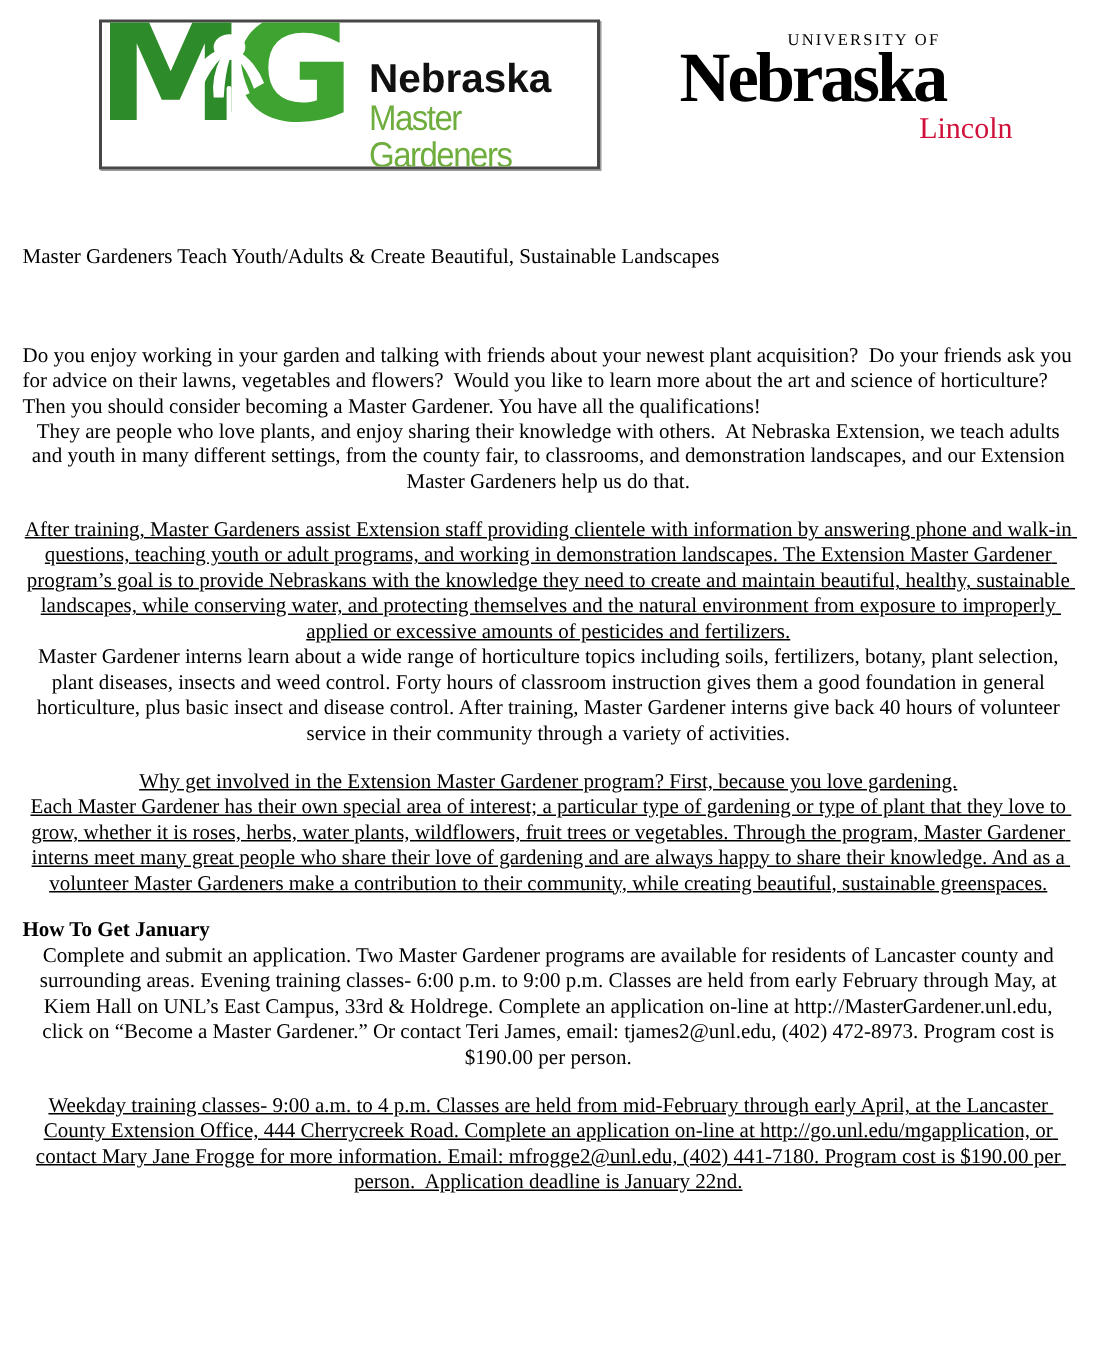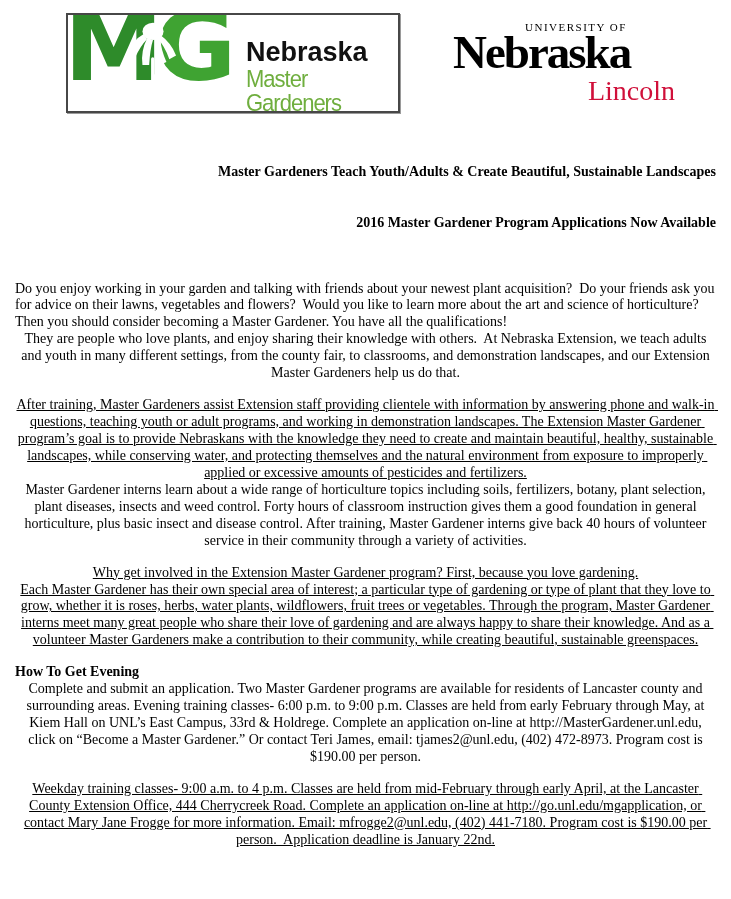--- a/index.html
+++ b/index.html
@@ -49,28 +49,28 @@
   .unl-univof {
     font-family: "Liberation Serif", serif; font-size: 11px; font-weight: normal;
     letter-spacing: 1.5px; color: #000; margin-left: 72px;
   }
   .unl-nebraska {
     font-family: "Liberation Serif", serif; font-weight: bold;
     font-size: 47px; line-height: 0.92; color: #000; letter-spacing: -2px;
     margin-top: -2px;
   }
   .unl-lincoln {
-    font-family: "Liberation Serif", serif; font-size: 28px; line-height: 1.05;
+    font-family: "Liberation Serif", serif; font-size: 20px; line-height: 1.05;
     color: #d0103a; text-align: right; padding-right: 16px; margin-top: 2px;
   }
 
   
   .content { padding: 0 15px; font-size: 14px; line-height: 1.21; }
   .doc-title {
-    text-align: right; font-weight: bold; margin-top: 12px;
+    text-align: left; font-weight: normal; margin-top: 12px;
     white-space: pre-wrap;
   }
   .intro {
     text-align: left; margin-top: 15px; white-space: pre-wrap;
   }
   .section-heading { font-weight: bold; margin-top: 15px; }
   .para { white-space: pre-wrap; text-align: center; }
   .para.gap { margin-top: 15px; text-decoration: underline; }
 </style>
 </head>
@@ -110,33 +110,32 @@
       <div class="unl-nebraska">Nebraska</div>
       <div class="unl-lincoln">Lincoln</div>
     </div>
 
   </div>
 
   <div class="content">
 
     <div class="doc-title">
       <div>Master Gardeners Teach Youth/Adults &amp; Create Beautiful, Sustainable Landscapes</div>
-      <div>2016 Master Gardener Program Applications Now Available</div>
     </div>
 
     <p class="intro">Do you enjoy working in your garden and talking with friends about your newest plant acquisition?  Do your friends ask you for advice on their lawns, vegetables and flowers?  Would you like to learn more about the art and science of horticulture?  Then you should consider becoming a Master Gardener. You have all the qualifications!</p>
 
     <p class="para">They are people who love plants, and enjoy sharing their knowledge with others.  At Nebraska Extension, we teach adults and youth in many different settings, from the county fair, to classrooms, and demonstration landscapes, and our Extension Master Gardeners help us do that.</p>
 
     <p class="para gap">After training, Master Gardeners assist Extension staff providing clientele with information by answering phone and walk-in questions, teaching youth or adult programs, and working in demonstration landscapes. The Extension Master Gardener program’s goal is to provide Nebraskans with the knowledge they need to create and maintain beautiful, healthy, sustainable landscapes, while conserving water, and protecting themselves and the natural environment from exposure to improperly applied or excessive amounts of pesticides and fertilizers.</p>
 
     <p class="para">Master Gardener interns learn about a wide range of horticulture topics including soils, fertilizers, botany, plant selection, plant diseases, insects and weed control. Forty hours of classroom instruction gives them a good foundation in general horticulture, plus basic insect and disease control. After training, Master Gardener interns give back 40 hours of volunteer service in their community through a variety of activities.</p>
 
     <p class="para gap">Why get involved in the Extension Master Gardener program? First, because you love gardening.
 Each Master Gardener has their own special area of interest; a particular type of gardening or type of plant that they love to grow, whether it is roses, herbs, water plants, wildflowers, fruit trees or vegetables. Through the program, Master Gardener interns meet many great people who share their love of gardening and are always happy to share their knowledge. And as a volunteer Master Gardeners make a contribution to their community, while creating beautiful, sustainable greenspaces.</p>
 
-    <div class="section-heading">How To Get Evening</div>
+    <div class="section-heading">How To Get January</div>
     <p class="para">Complete and submit an application. Two Master Gardener programs are available for residents of Lancaster county and surrounding areas. Evening training classes- 6:00 p.m. to 9:00 p.m. Classes are held from early February through May, at Kiem Hall on UNL’s East Campus, 33rd &amp; Holdrege. Complete an application on-line at http://MasterGardener.unl.edu, click on “Become a Master Gardener.” Or contact Teri James, email: tjames2@unl.edu, (402) 472-8973. Program cost is $190.00 per person.</p>
 
     <p class="para gap">Weekday training classes- 9:00 a.m. to 4 p.m. Classes are held from mid-February through early April, at the Lancaster County Extension Office, 444 Cherrycreek Road. Complete an application on-line at http://go.unl.edu/mgapplication, or contact Mary Jane Frogge for more information. Email: mfrogge2@unl.edu, (402) 441-7180. Program cost is $190.00 per person.  Application deadline is January 22nd.</p>
 
   </div>
 </div>
 
 </body></html>

